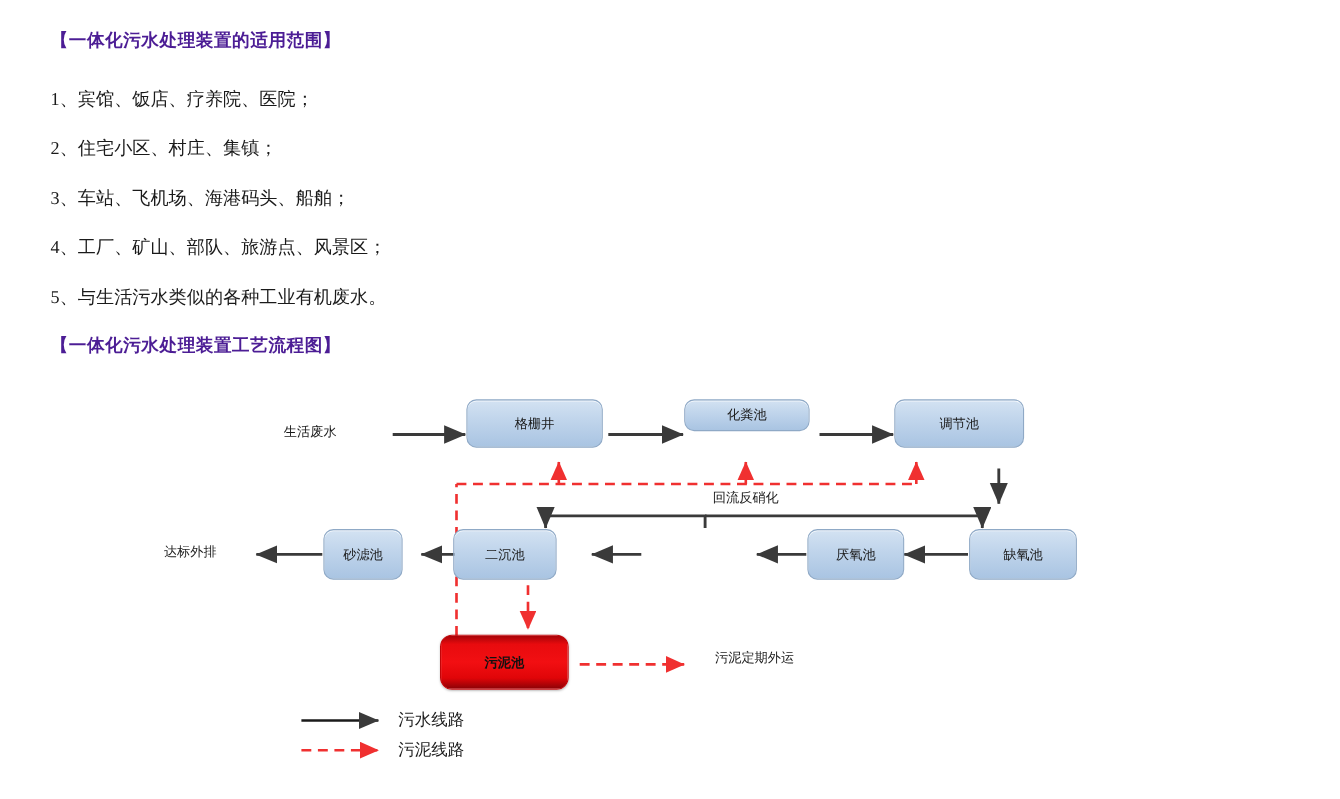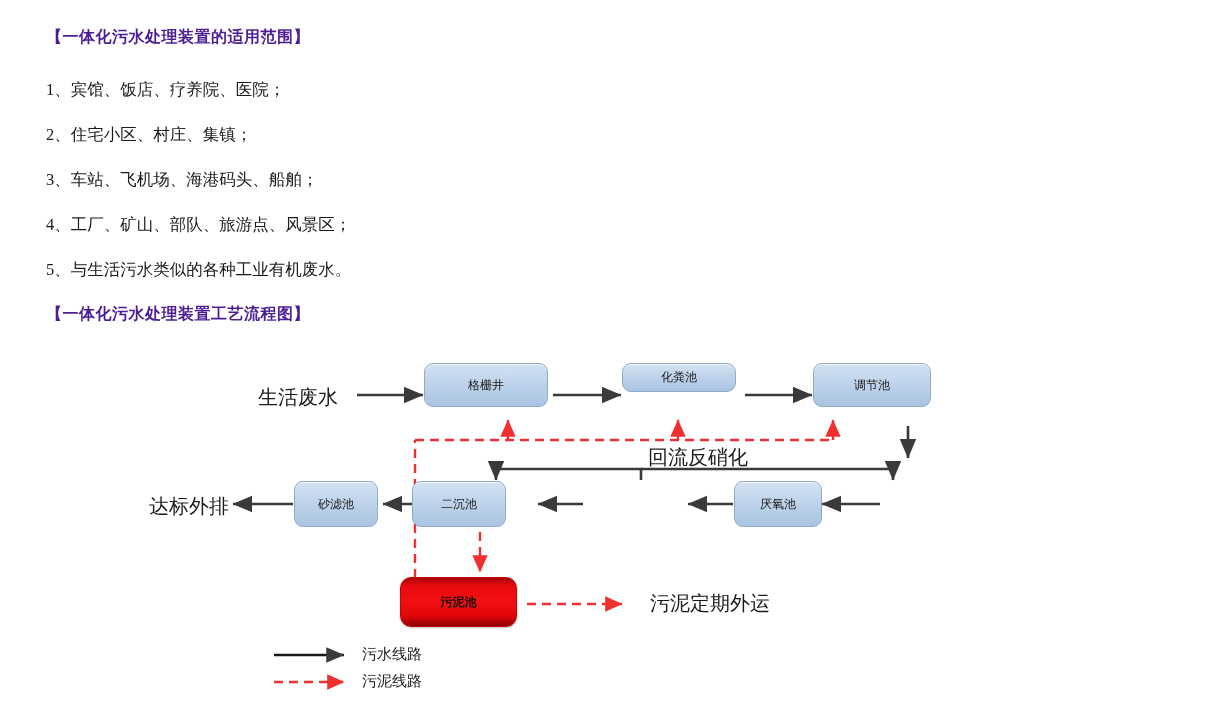--- a/index.html
+++ b/index.html
@@ -71,21 +71,21 @@
     background: linear-gradient(to bottom, #a60308 0%, #e80b0e 16%, #f20f12 50%, #e00508 80%, #8d0206 100%);
     border: 1px solid #c20508;
     border-radius: 11px;
     color: #111111;
     font-weight: 700;
     box-shadow: 0 1px 2px rgba(0,0,0,0.25);
   }
 
   .flow-label {
     position: absolute;
-    font-size: 20px;
+    font-size: 12px;
     color: #1a1a1a;
     white-space: nowrap;
     font-family: "Liberation Serif", "DejaVu Serif", serif;
     z-index: 3;
   }
   .legend-label {
     position: absolute;
     font-size: 15px;
     color: #1a1a1a;
     white-space: nowrap;
@@ -183,31 +183,34 @@
     </div>
 
     <div class="node blue" style="left:622px; top:23px; width:114px; height:29px;">
       <span>化粪池</span>
     </div>
 
     <div class="node blue" style="left:813px; top:23px; width:118px; height:44px;">
       <span>调节池</span>
     </div>
 
+    <div class="node blue" style="left:881px; top:141px; width:98px; height:46px;">
+      <span>缺氧池</span>
+    </div>
 
     <div class="node blue" style="left:734px; top:141px; width:88px; height:46px;">
       <span>厌氧池</span>
     </div>
 
 
     <div class="node blue" style="left:412px; top:141px; width:94px; height:46px;">
       <span>二沉池</span>
     </div>
 
-    <div class="node blue" style="left:294px; top:141px; width:84px; height:46px;">
+    <div class="node blue" style="left:294px; top:141px; width:72px; height:46px;">
       <span>砂滤池</span>
     </div>
 
     <div class="node red" style="left:400px; top:237px; width:117px; height:50px;">
       <span>污泥池</span>
     </div>
 
     <div class="legend-label" style="left:362px; top:305px;">污水线路</div>
 
     <div class="legend-label" style="left:362px; top:332px;">污泥线路</div>

